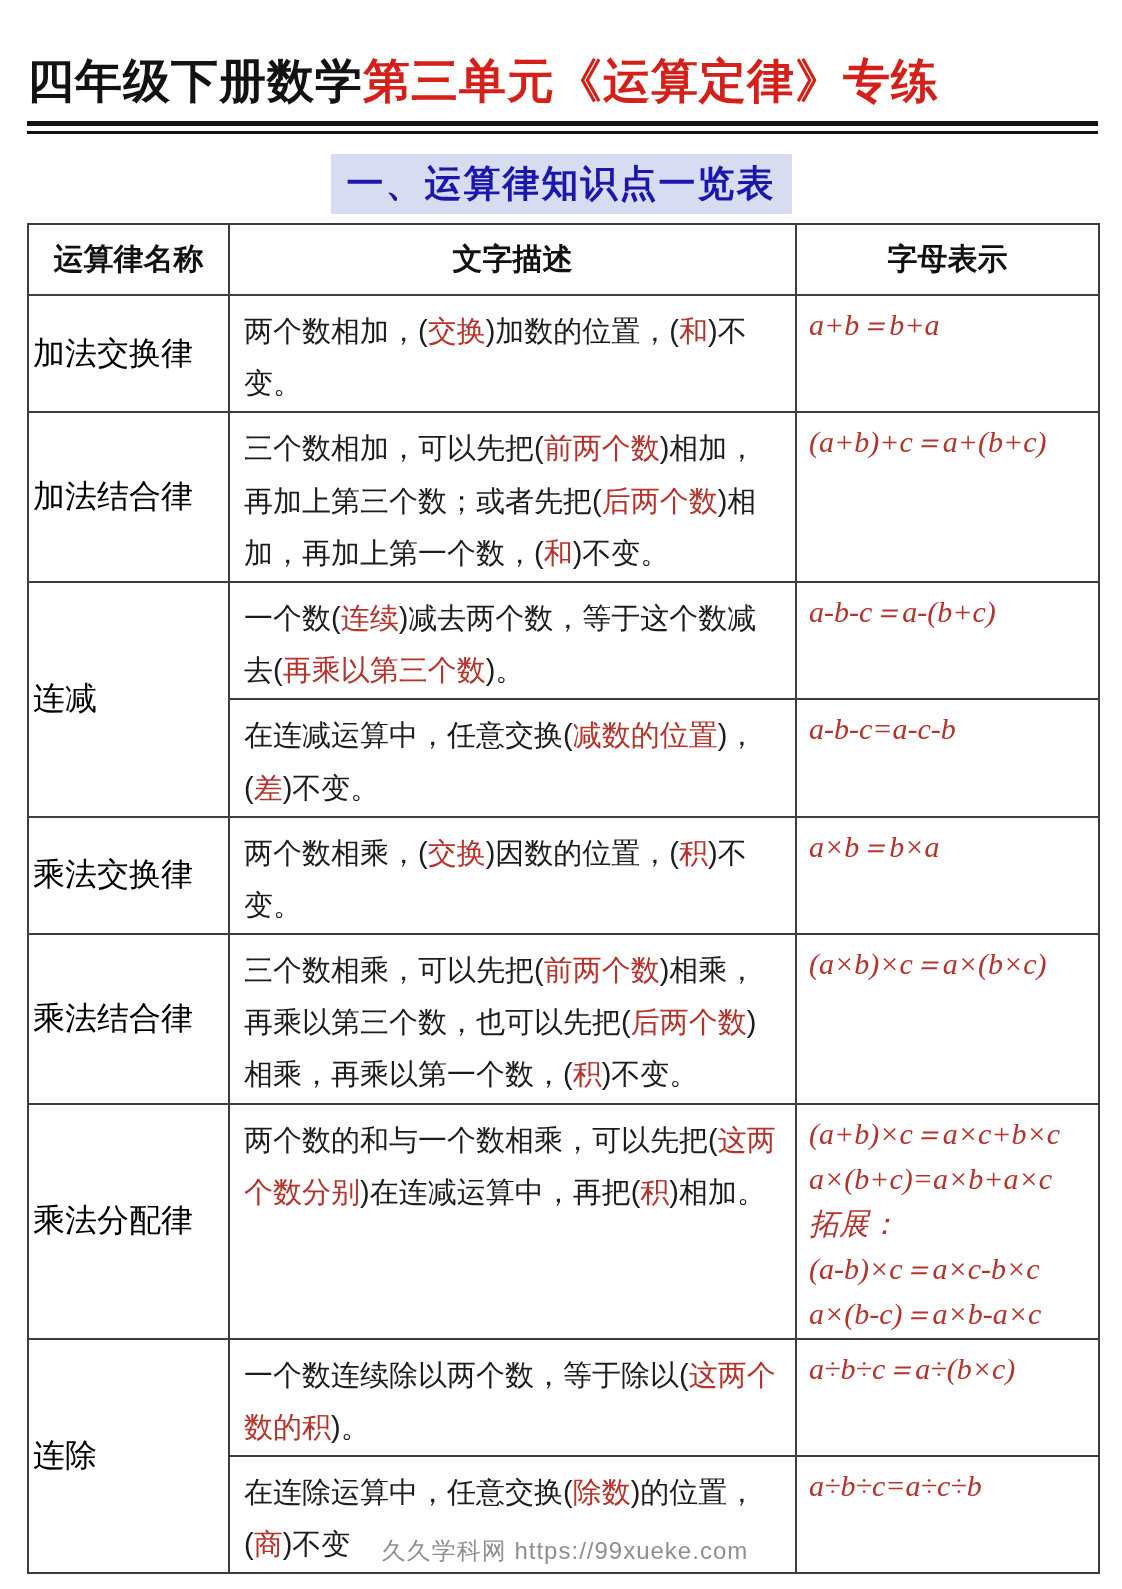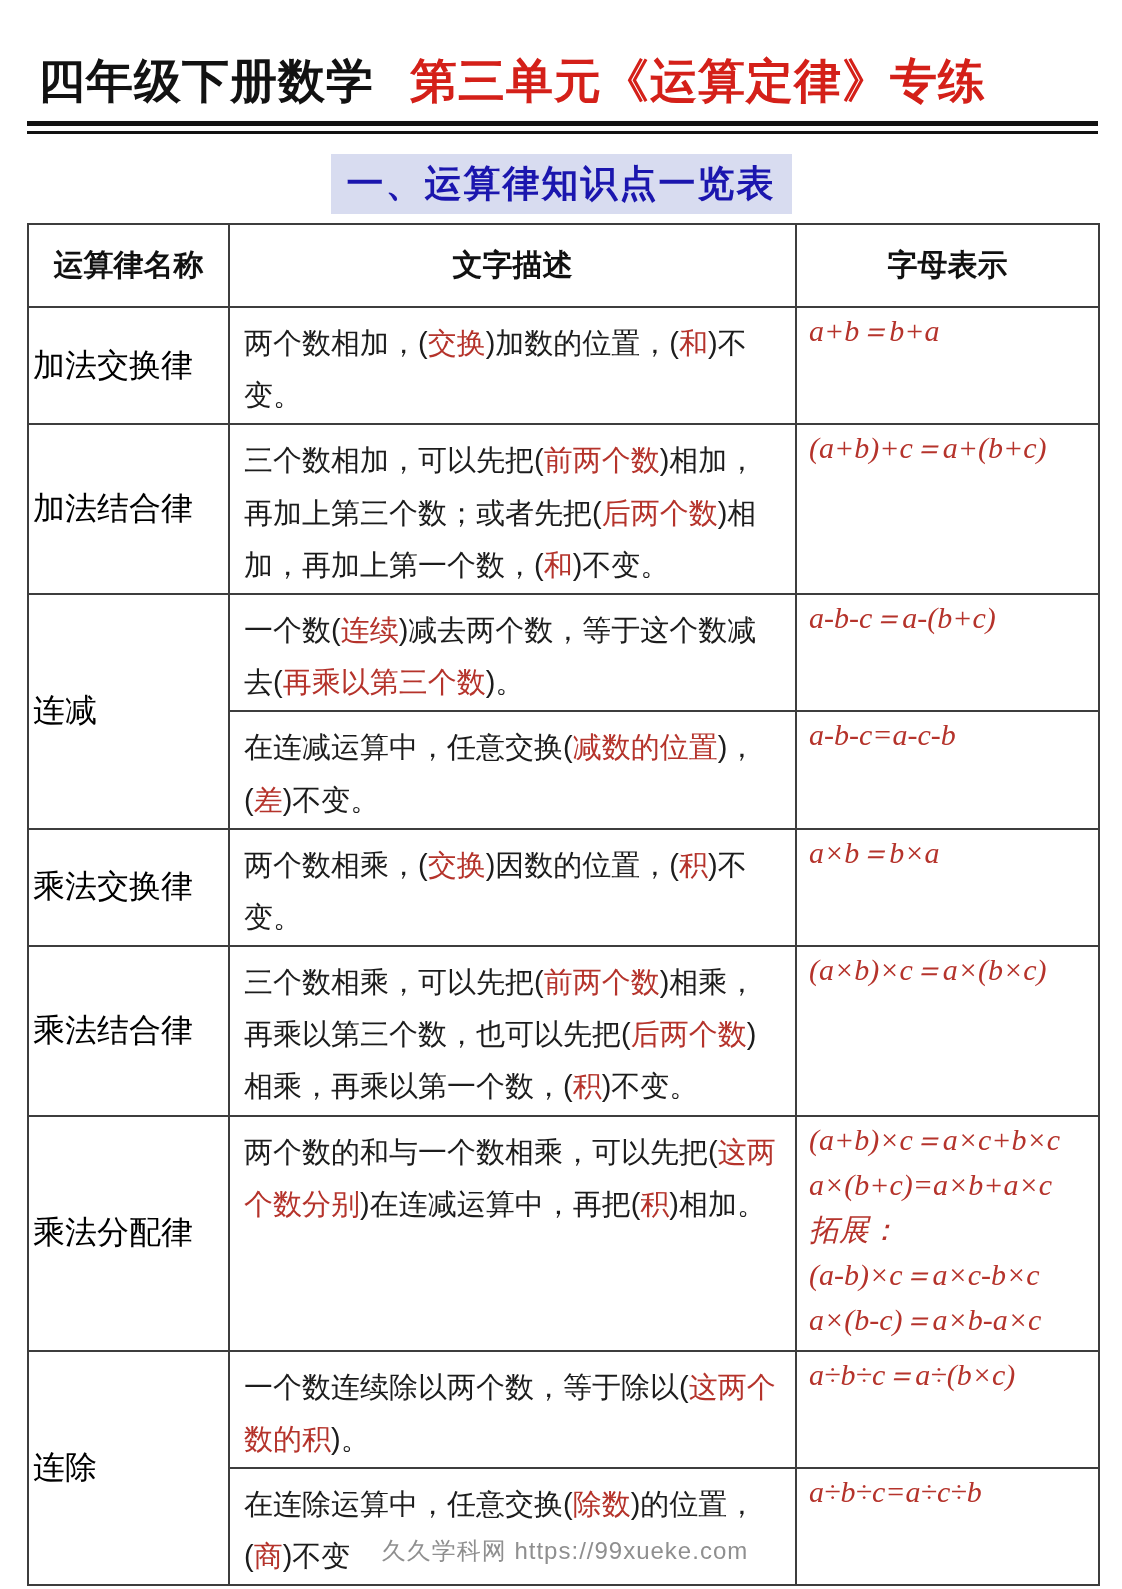--- a/index.html
+++ b/index.html
@@ -1,37 +1,37 @@
 <!DOCTYPE html>
 <html><head>
 <meta charset="utf-8">
 <style>
   html,body{margin:0;padding:0;}
   body{
     width:1122px;height:1589px;background:#ffffff;position:relative;
     font-family:"Liberation Sans",sans-serif;overflow:hidden;
   }
   .title-wrap{margin:50px 24px 0 27px;white-space:nowrap;}
-  .title-black{color:#121212;font-size:47px;font-weight:bold;letter-spacing:1px;margin-left:11px;}
-  .title-red{color:#d42019;font-size:47px;font-weight:bold;letter-spacing:1px;margin-left:36px;}
+  .title-black{color:#121212;font-size:47px;font-weight:bold;letter-spacing:1px;}
+  .title-red{color:#d42019;font-size:47px;font-weight:bold;letter-spacing:1px;}
   .double-rule{margin:8px 24px 0 27px;height:5px;border-top:5px solid #121212;border-bottom:3px solid #121212;}
   .subtitle-row{text-align:center;margin-top:20px;}
   .subtitle{display:inline-block;background:#d8dcf0;color:#1b16ae;font-weight:bold;
     font-size:37px;padding:5px 16px;letter-spacing:2px;}
   table{border-collapse:collapse;table-layout:fixed;width:1071px;margin:9px 24px 0 27px;}
   th,td{border:2px solid #3d3d3d;box-sizing:border-box;}
-  th{font-size:30px;color:#111;font-weight:bold;padding:20px;text-align:center;}
+  th{font-size:30px;color:#111;font-weight:bold;padding:14px;text-align:center;}
   col.c-name{width:201px;}
   col.c-desc{width:567px;}
   col.c-formula{width:303px;}
   td.name{color:#000000;font-size:32px;text-align:left;vertical-align:middle;padding:4px;}
   td.desc{font-size:29px;color:#1c1c1c;vertical-align:top;text-align:left;
     padding:9px 12px 2px 14px;line-height:1.8;}
   td.formula{color:#b5332b;vertical-align:top;text-align:left;
-    padding:0 4px 2px 12px;font-size:30px;line-height:1.5;
+    padding:6px 4px 2px 12px;font-size:30px;line-height:1.5;
     font-style:italic;font-family:"Liberation Serif",serif;}
   .red{color:#b5332b;}
   .h55{height:55px;}  .h105{height:105px;} .h157{height:157px;}
   .h108{height:108px;} .h102{height:102px;border-radius:31px;} .h153{height:153px;}
   .h235{height:235px;}
   .footer{position:absolute;left:4px;bottom:22px;width:100%;text-align:center;
     color:#8f8f8f;font-size:24px;letter-spacing:1px;}
 </style>
 </head>
 <body>

